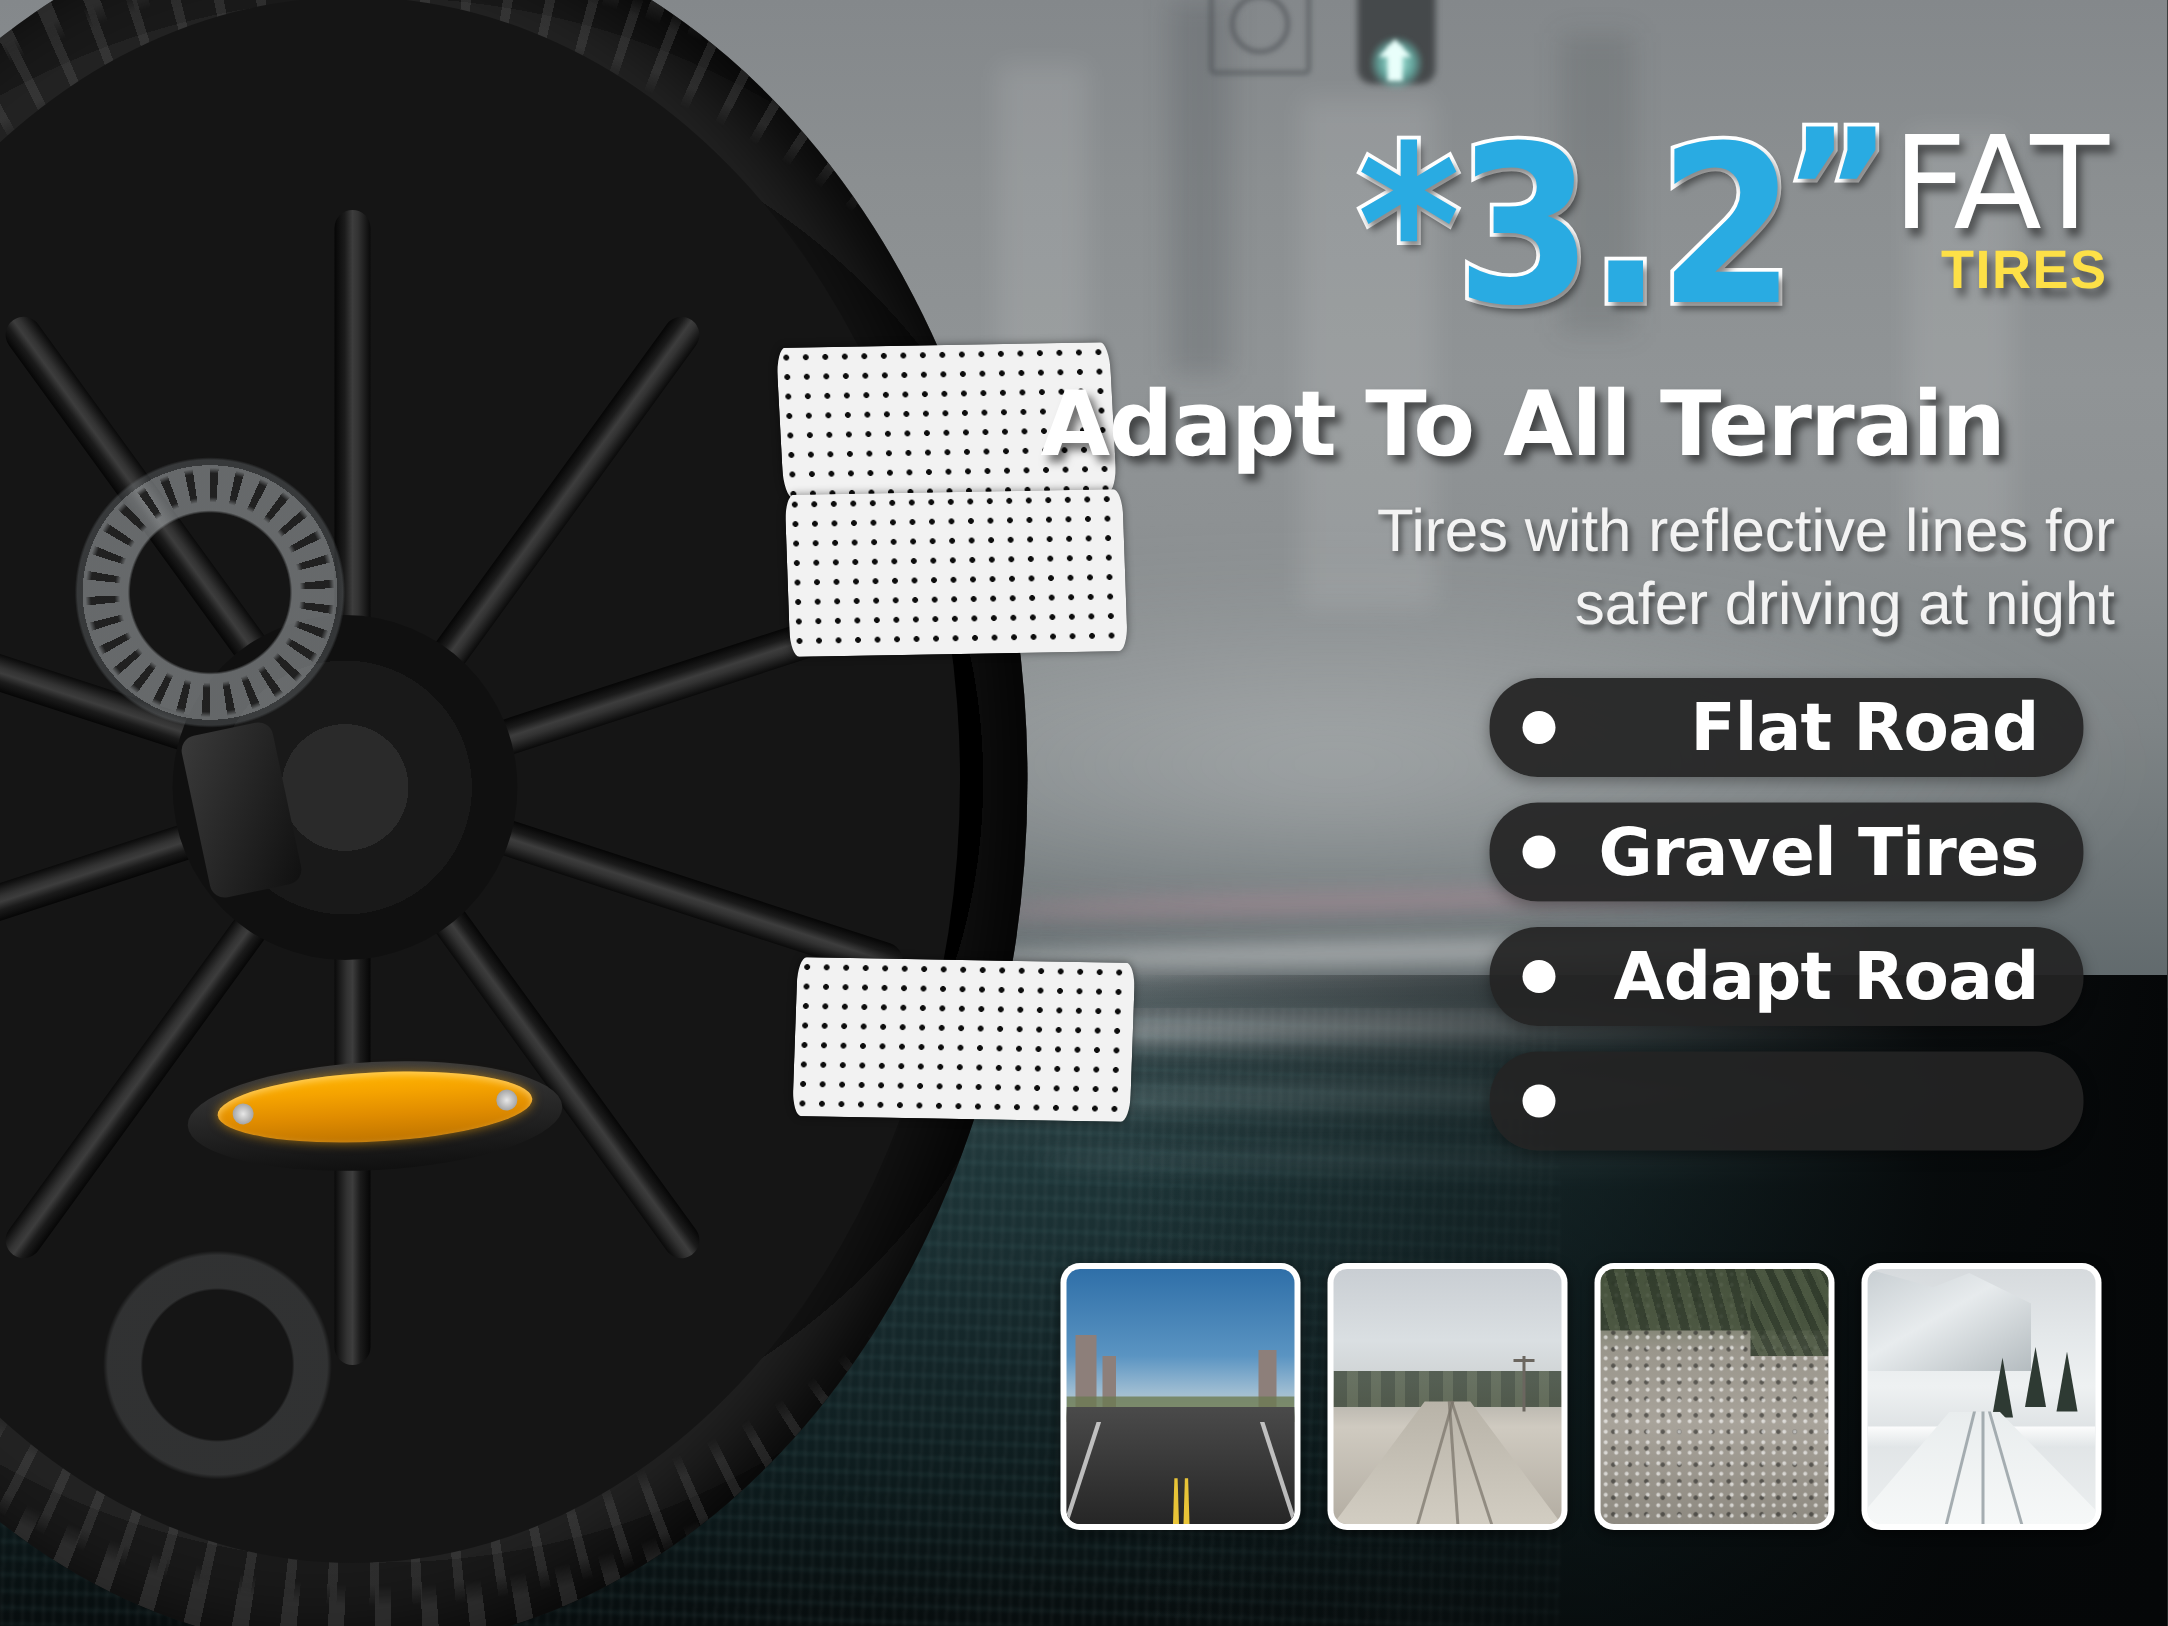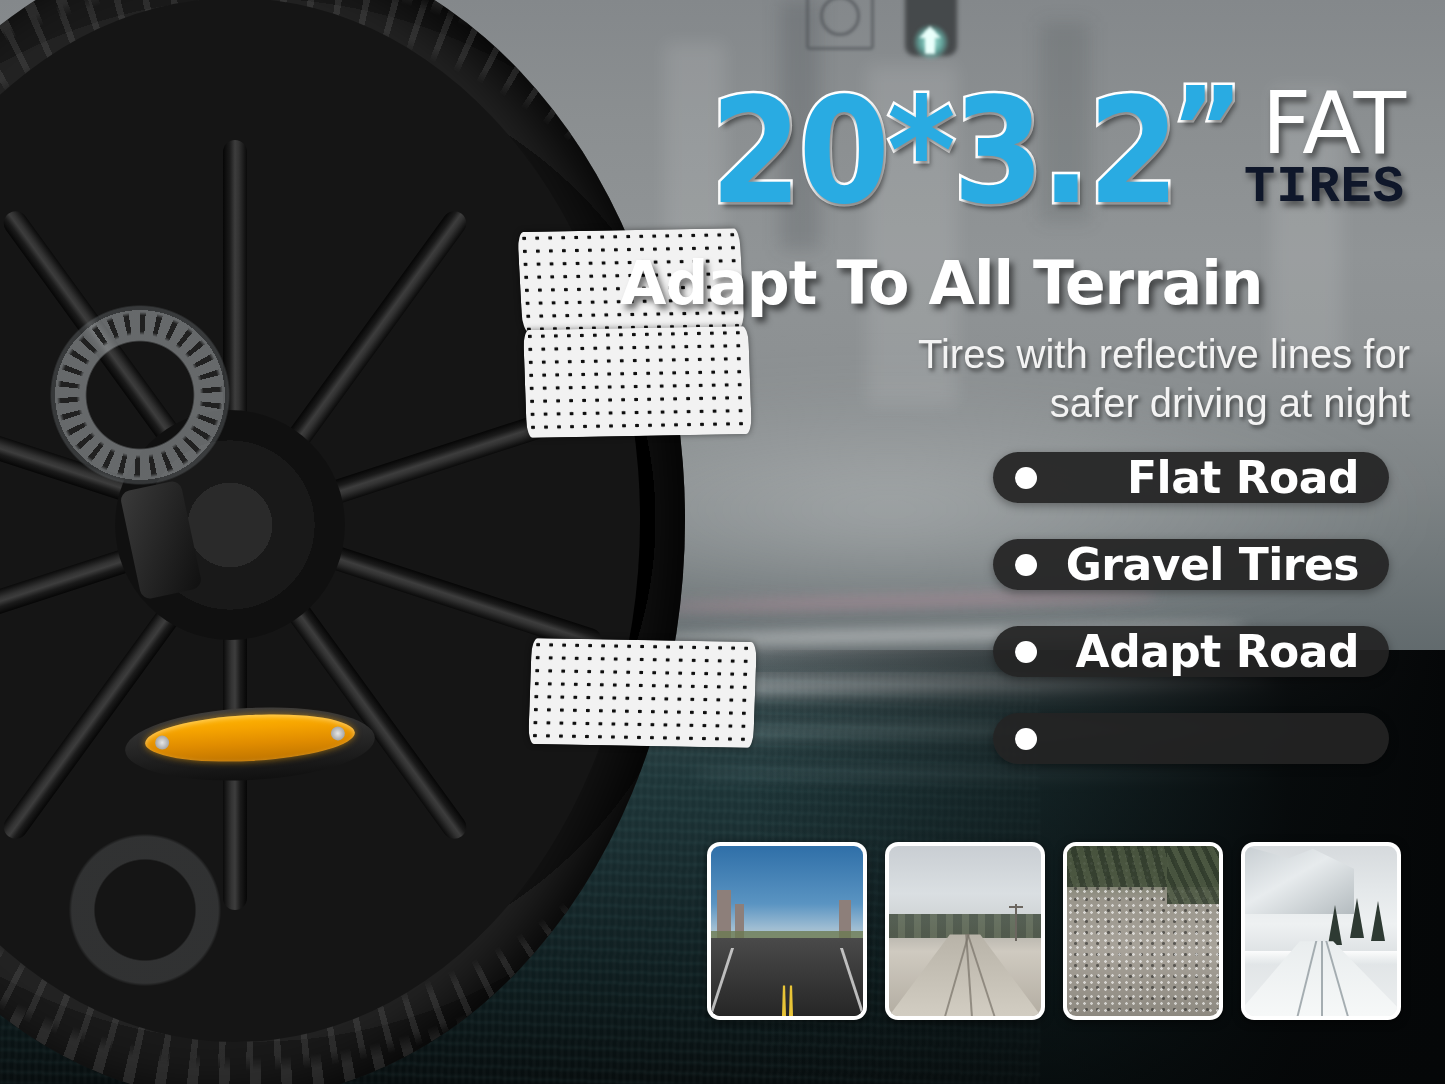--- a/index.html
+++ b/index.html
@@ -119,35 +119,35 @@
     -webkit-text-stroke:5px #ffffff;paint-order:stroke fill;
     text-shadow:3px 5px 5px rgba(0,0,0,.45);}
   .hl-inch{font-size:112px;font-weight:700;color:#29ABE2;
     font-family:"DejaVu Sans",sans-serif;
     -webkit-text-stroke:5px #ffffff;paint-order:stroke fill;
     margin-left:-6px;margin-top:-6px;letter-spacing:-4px;
     text-shadow:3px 5px 5px rgba(0,0,0,.45);}
   .fat-block{display:flex;flex-direction:column;align-items:flex-end;margin-left:4px;margin-top:8px;}
   .fat{font-size:86px;font-weight:400;color:#fff;letter-spacing:-1px;line-height:.88;
     font-family:"DejaVu Sans",sans-serif;text-shadow:3px 5px 6px rgba(0,0,0,.5);}
-  .tires{font-size:52px;font-weight:700;color:#0f172a;letter-spacing:1px;line-height:1;
-    font-family:Liberation Mono, monospace;text-shadow:3px 5px 6px rgba(0,0,0,.5);}
-
-  .subhead{position:absolute;left:620px;top:248px;width:790px;text-align:left;
+  .tires{font-size:36px;font-weight:700;color:#fde047;letter-spacing:1px;line-height:1;
+    font-family:Liberation Sans, sans-serif;text-shadow:3px 5px 6px rgba(0,0,0,.5);}
+
+  .subhead{position:absolute;left:620px;top:248px;width:790px;text-align:center;
     font-size:60px;font-weight:700;color:#fff;font-family:"DejaVu Sans",sans-serif;
     letter-spacing:-1px;text-shadow:4px 5px 6px rgba(0,0,0,.55);}
   .subtext{position:absolute;left:690px;top:330px;width:720px;text-align:right;
     font-size:40px;font-weight:400;color:#f3f3f3;line-height:1.22;
     font-family:"Liberation Sans",sans-serif;text-shadow:2px 3px 4px rgba(0,0,0,.55);}
   .subtext span{display:block;}
 
   
   .pills{position:absolute;left:993px;top:452px;width:396px;}
-  .pill{position:relative;height:51px;border-radius:32px;background:rgba(36,36,36,.93);
-    display:flex;align-items:center;justify-content:flex-end;margin-bottom:36px;
+  .pill{position:relative;height:66px;border-radius:32px;background:rgba(36,36,36,.93);
+    display:flex;align-items:center;justify-content:flex-end;margin-bottom:17px;
     padding-right:30px;box-shadow:0 3px 10px rgba(0,0,0,.35);}
   .pill .dot{position:absolute;left:22px;top:50%;transform:translateY(-50%);
     width:22px;height:22px;border-radius:50%;background:#fff;}
   .pill .txt{font-size:44px;font-weight:700;color:#fff;letter-spacing:-.5px;
     font-family:"DejaVu Sans",sans-serif;white-space:nowrap;}
 
   
   .thumbs{position:absolute;left:707px;top:842px;width:700px;height:178px;display:flex;gap:18px;}
   .thumb{width:160px;height:178px;border-radius:13px;background:#fff;padding:4px;
     box-sizing:border-box;box-shadow:0 2px 8px rgba(0,0,0,.55);}
@@ -263,21 +263,20 @@
       <div class="refl-rivet" style="right:10px"></div>
     </div>
 
     <div class="strap strap-a"></div>
     <div class="strap strap-b"></div>
     <div class="strap strap-c"></div>
   </div>
 
   <div class="headline">
     <div class="hl-row">
-      <span class="hl-blue">20</span>
       <span class="hl-blue">*</span>
       <span class="hl-blue">3.2</span>
       <span class="hl-inch">”</span>
       <span class="fat-block">
         <span class="fat">FAT</span>
         <span class="tires">TIRES</span>
       </span>
     </div>
   </div>
 

